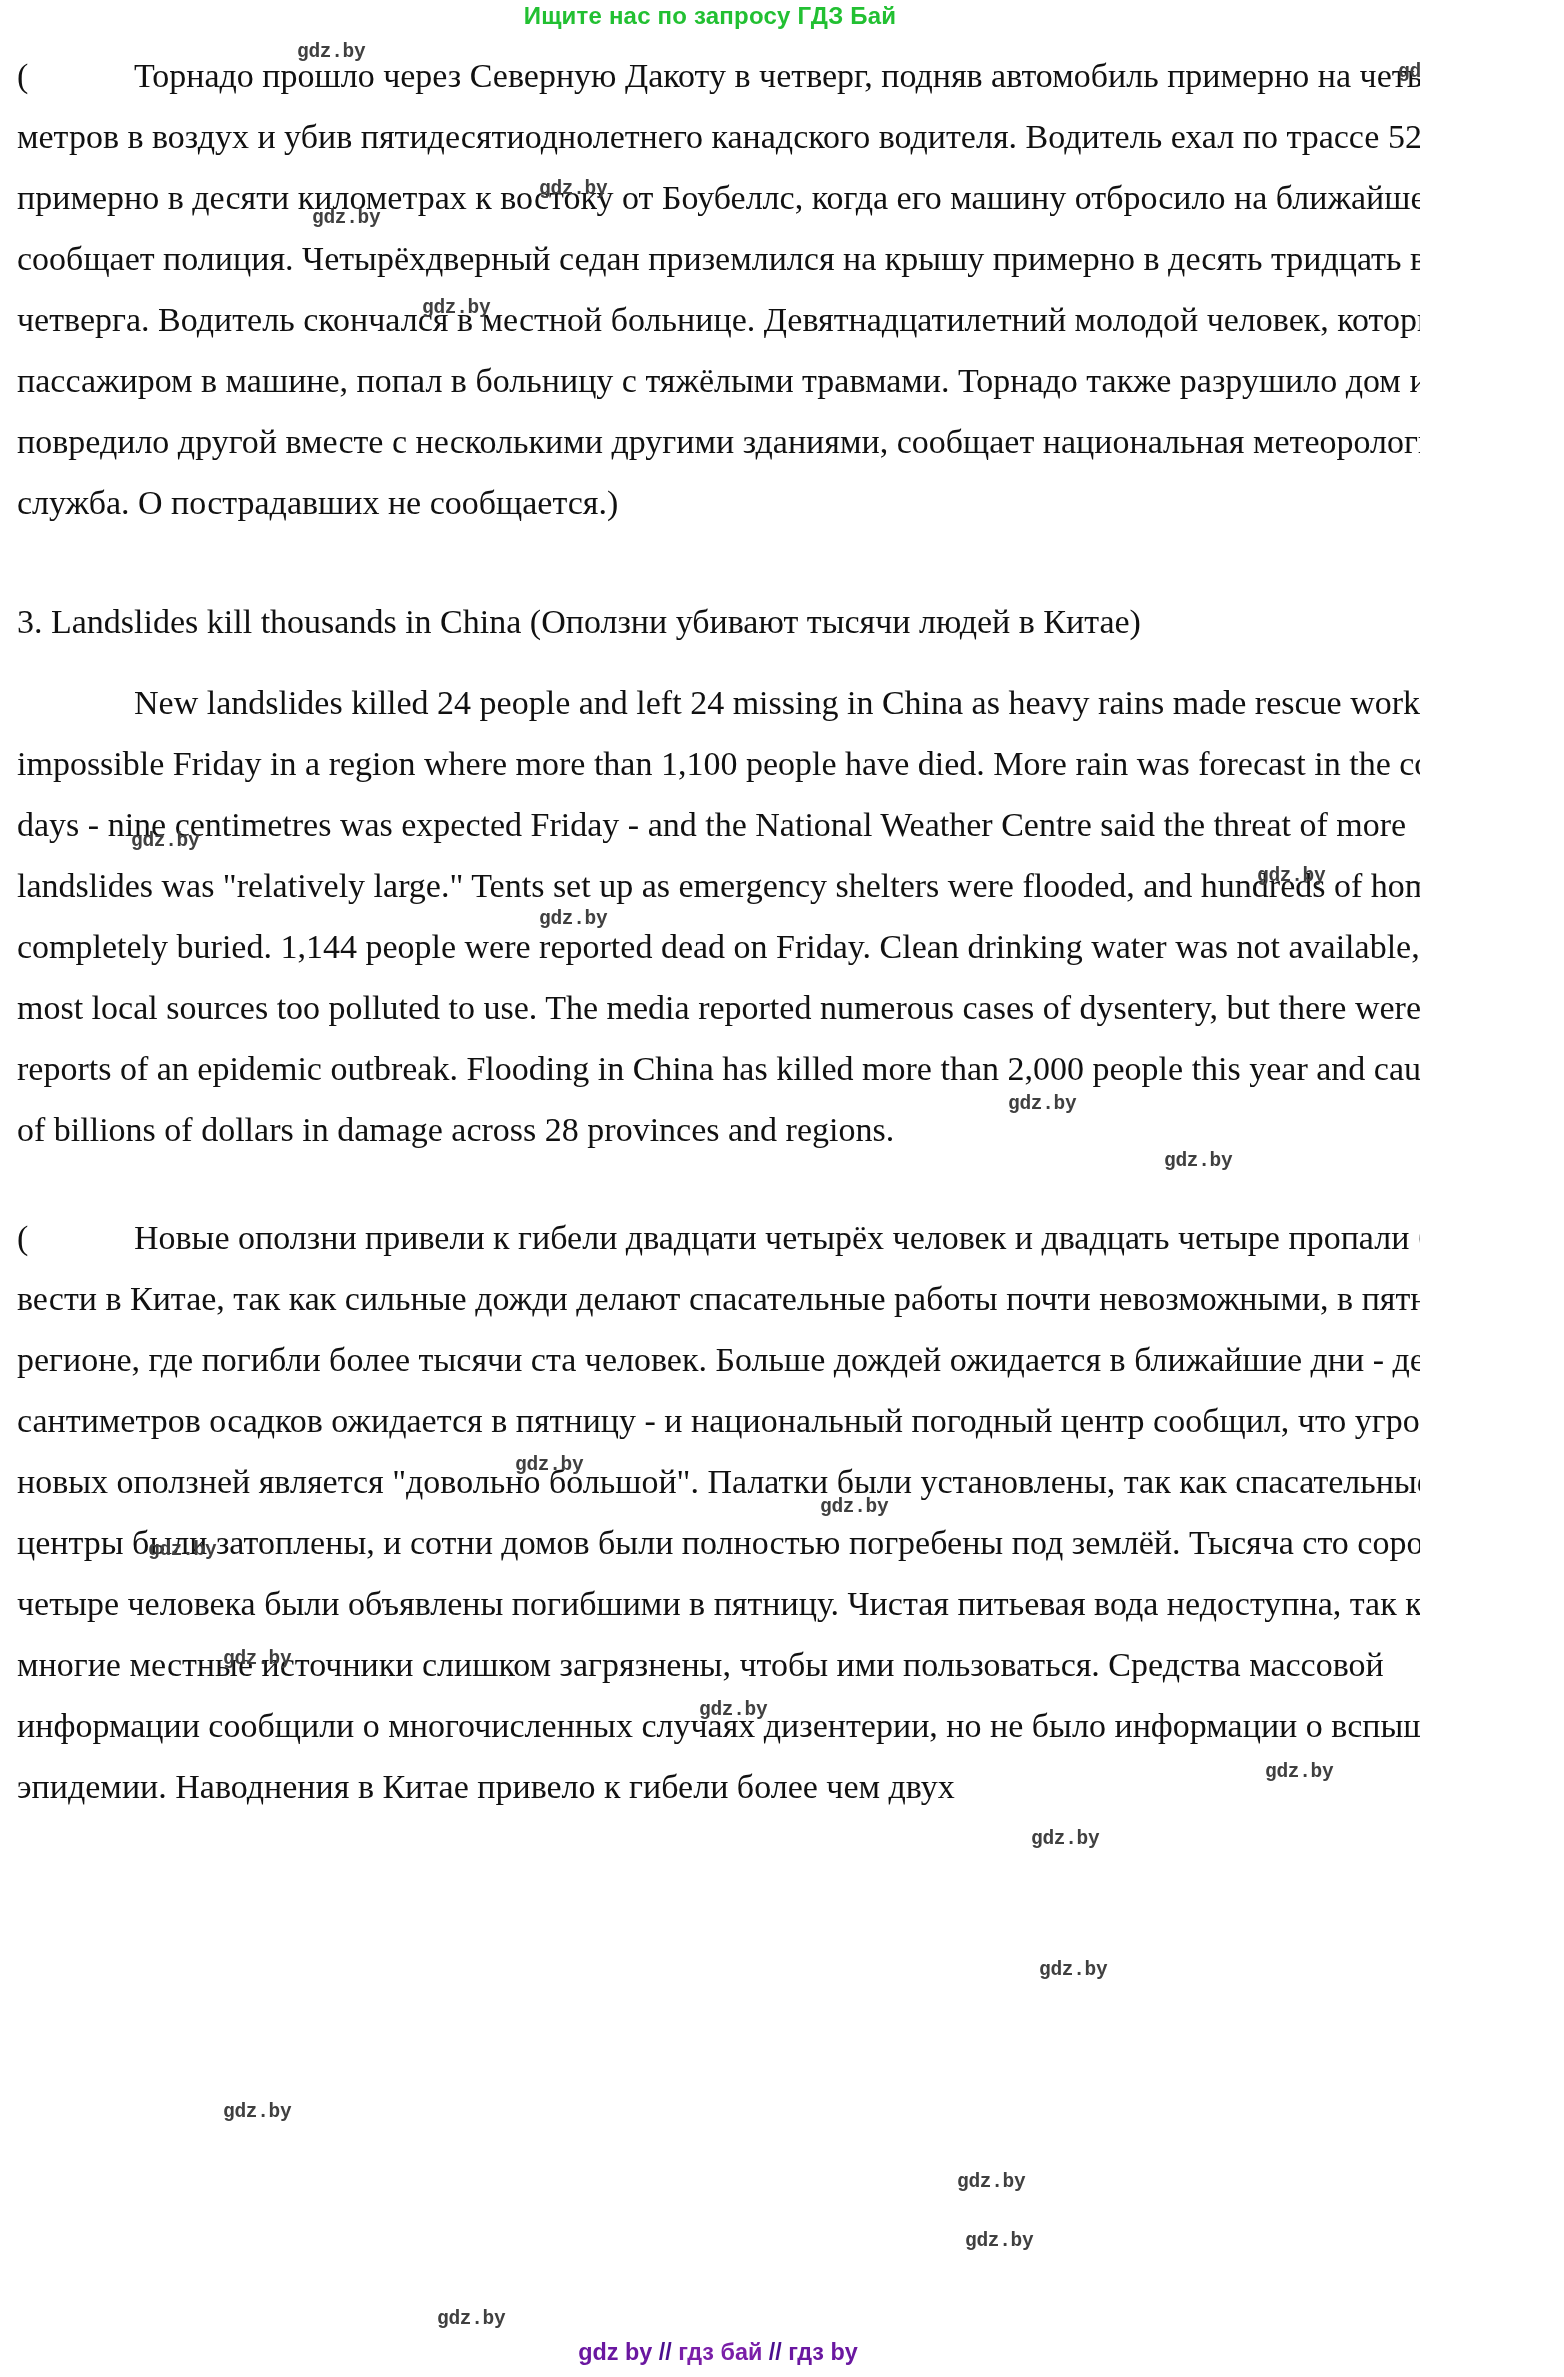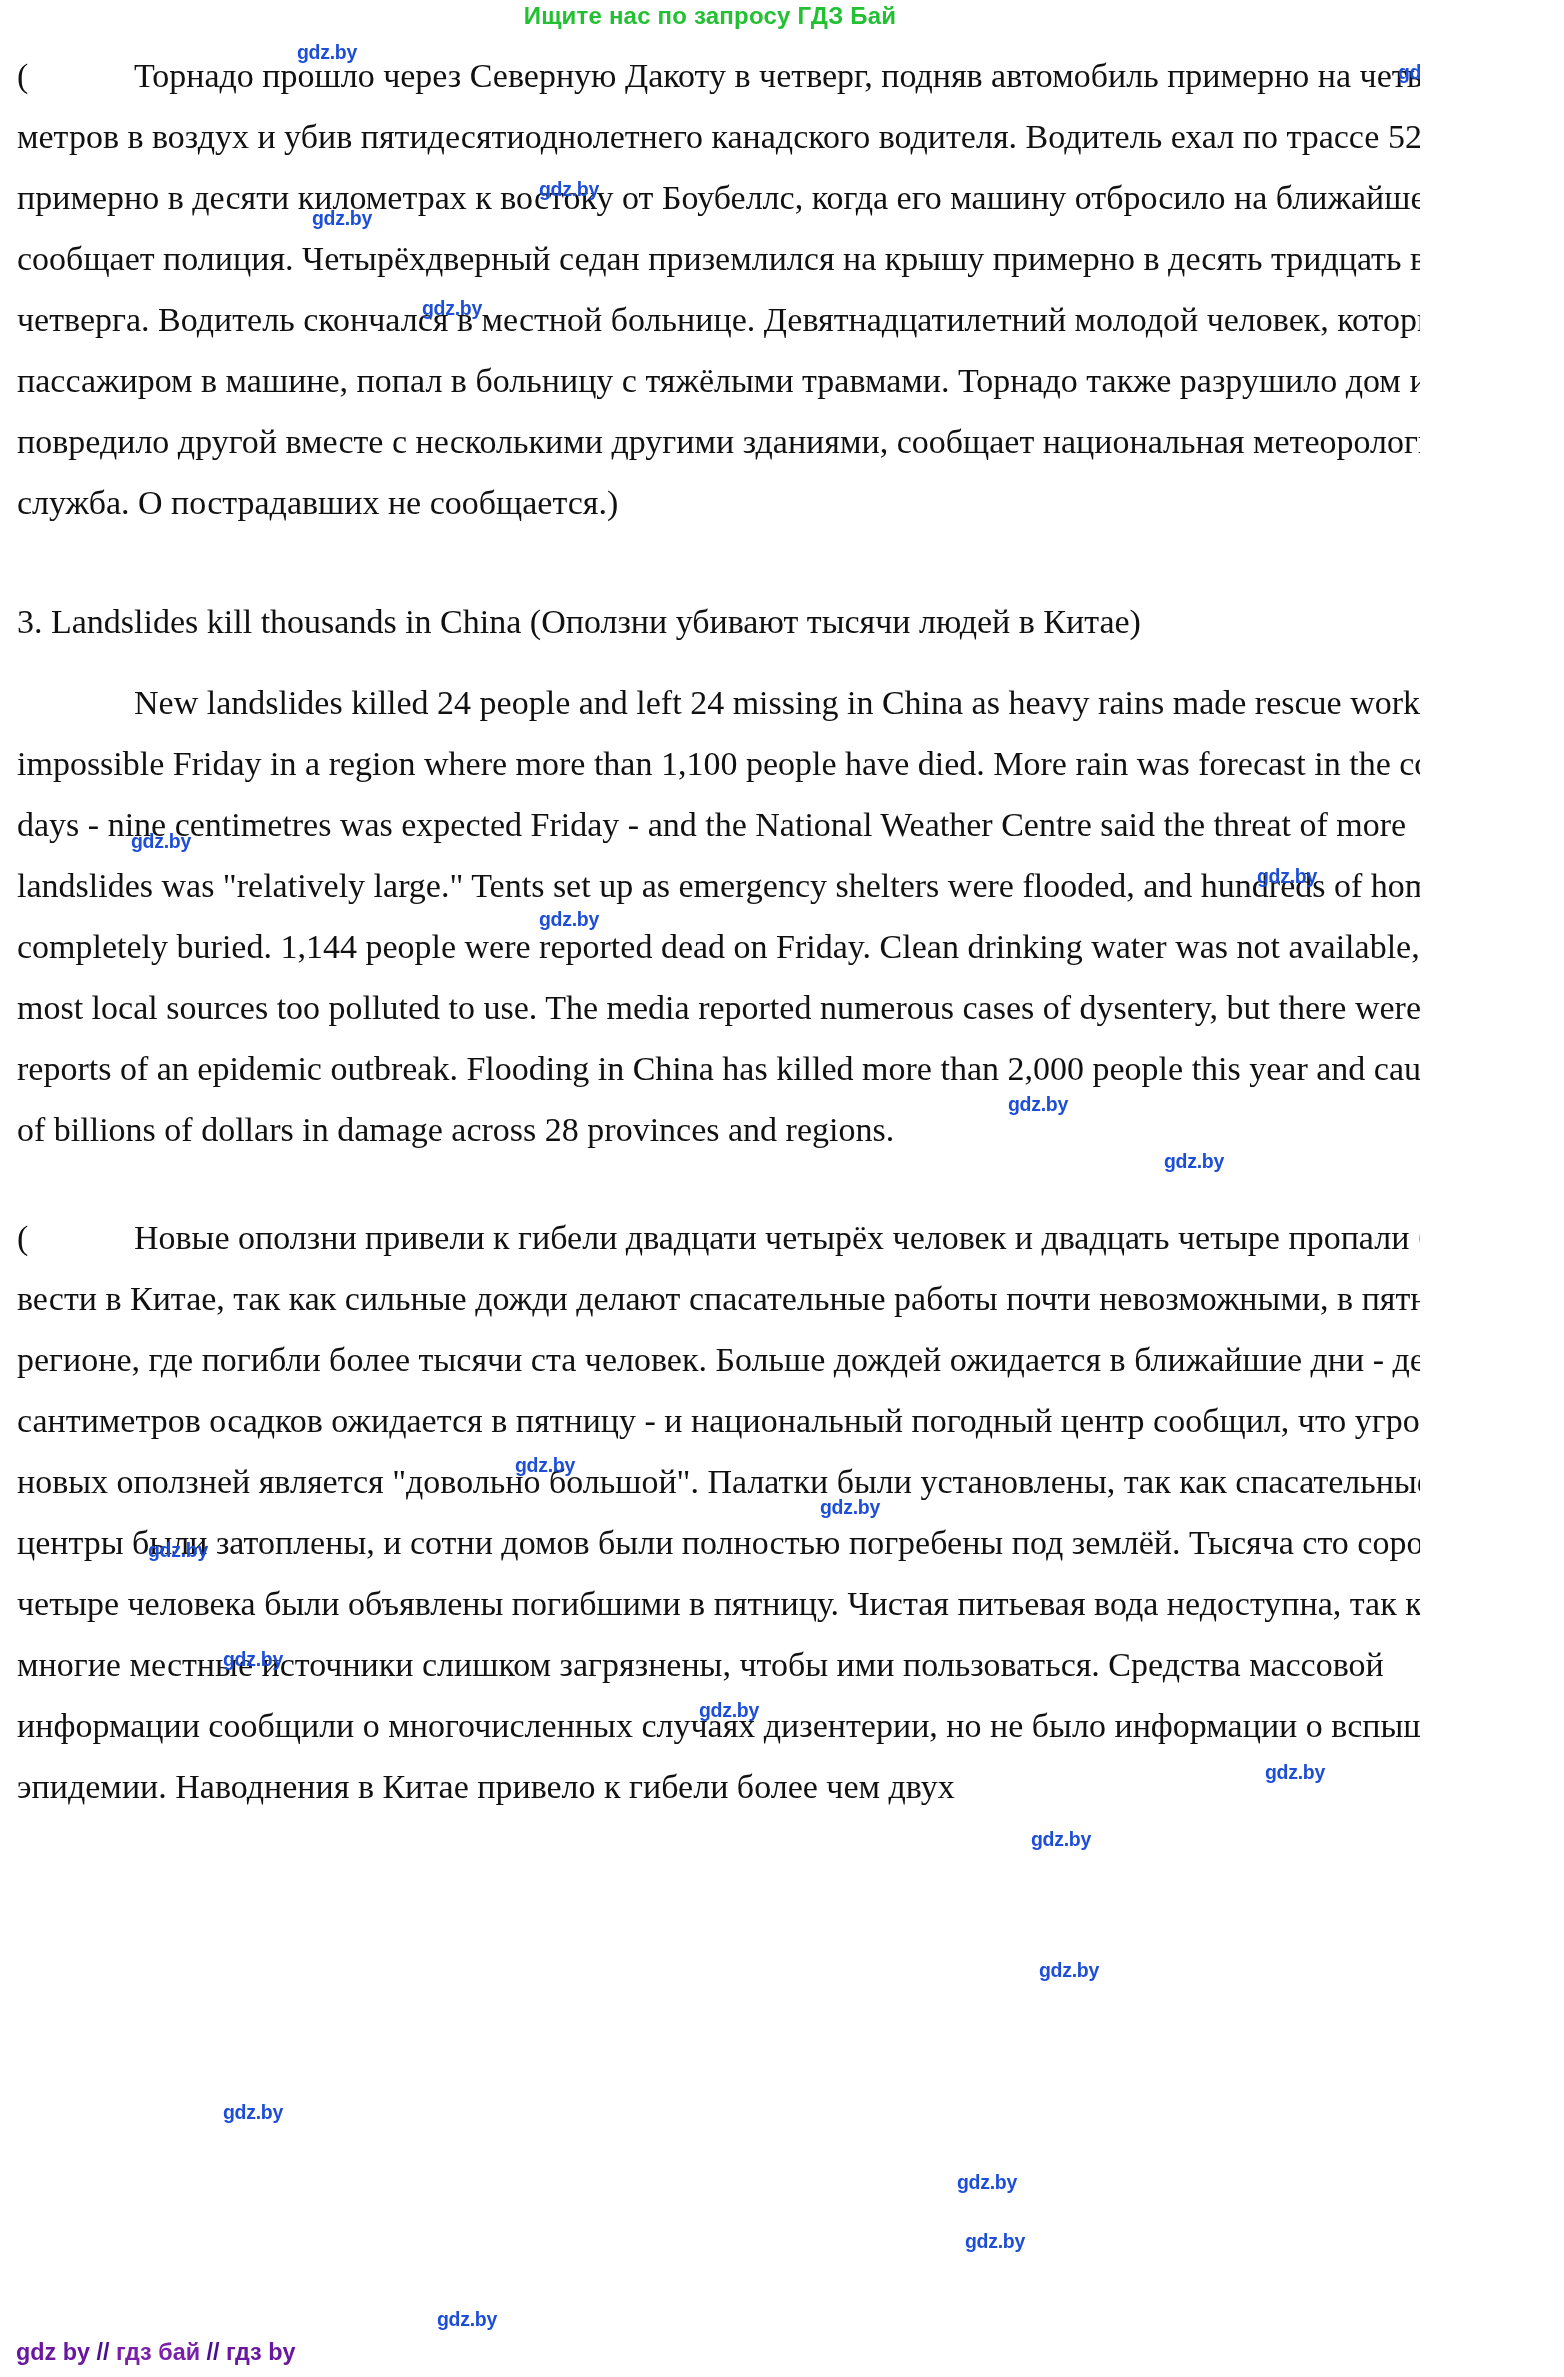--- a/index.html
+++ b/index.html
@@ -31,23 +31,23 @@
     font-size: 24px;
     letter-spacing: 0.2px;
     color: #22c032;
     white-space: nowrap;
   }
 
   
   .promo-footer {
     position: absolute;
     bottom: 11px;
-    left: 16px;
+    left: 8px;
     width: 100%;
-    text-align: left;
+    text-align: center;
     font-family: "Liberation Sans", "DejaVu Sans", sans-serif;
     font-weight: bold;
     font-size: 23.4px;
     color: #7a1fa8;
     white-space: nowrap;
   }
   .promo-footer .sep { color: #4a0f8f; }
   .promo-footer .lat { color: #6a17a0; }
 
   
@@ -74,24 +74,24 @@
     line-height: 61px;
     margin: 31px 0 20.3px 0;
     color: #111;
   }
   .spacer-sm { height: 26.6px; }
   .spacer-md { height: 47px; }
 
   
   .wm {
     position: absolute;
-    font-family: Liberation Sans, sans-serif;
+    font-family: Liberation Mono, monospace;
     font-size: 19.5px;
     font-weight: 600;
-    color: #1d4ed8;
+    color: #404040;
     white-space: nowrap;
     pointer-events: none;
     letter-spacing: -0.3px;
   }
 </style>
 </head>
 <body>
 
 <div class="page">
 

